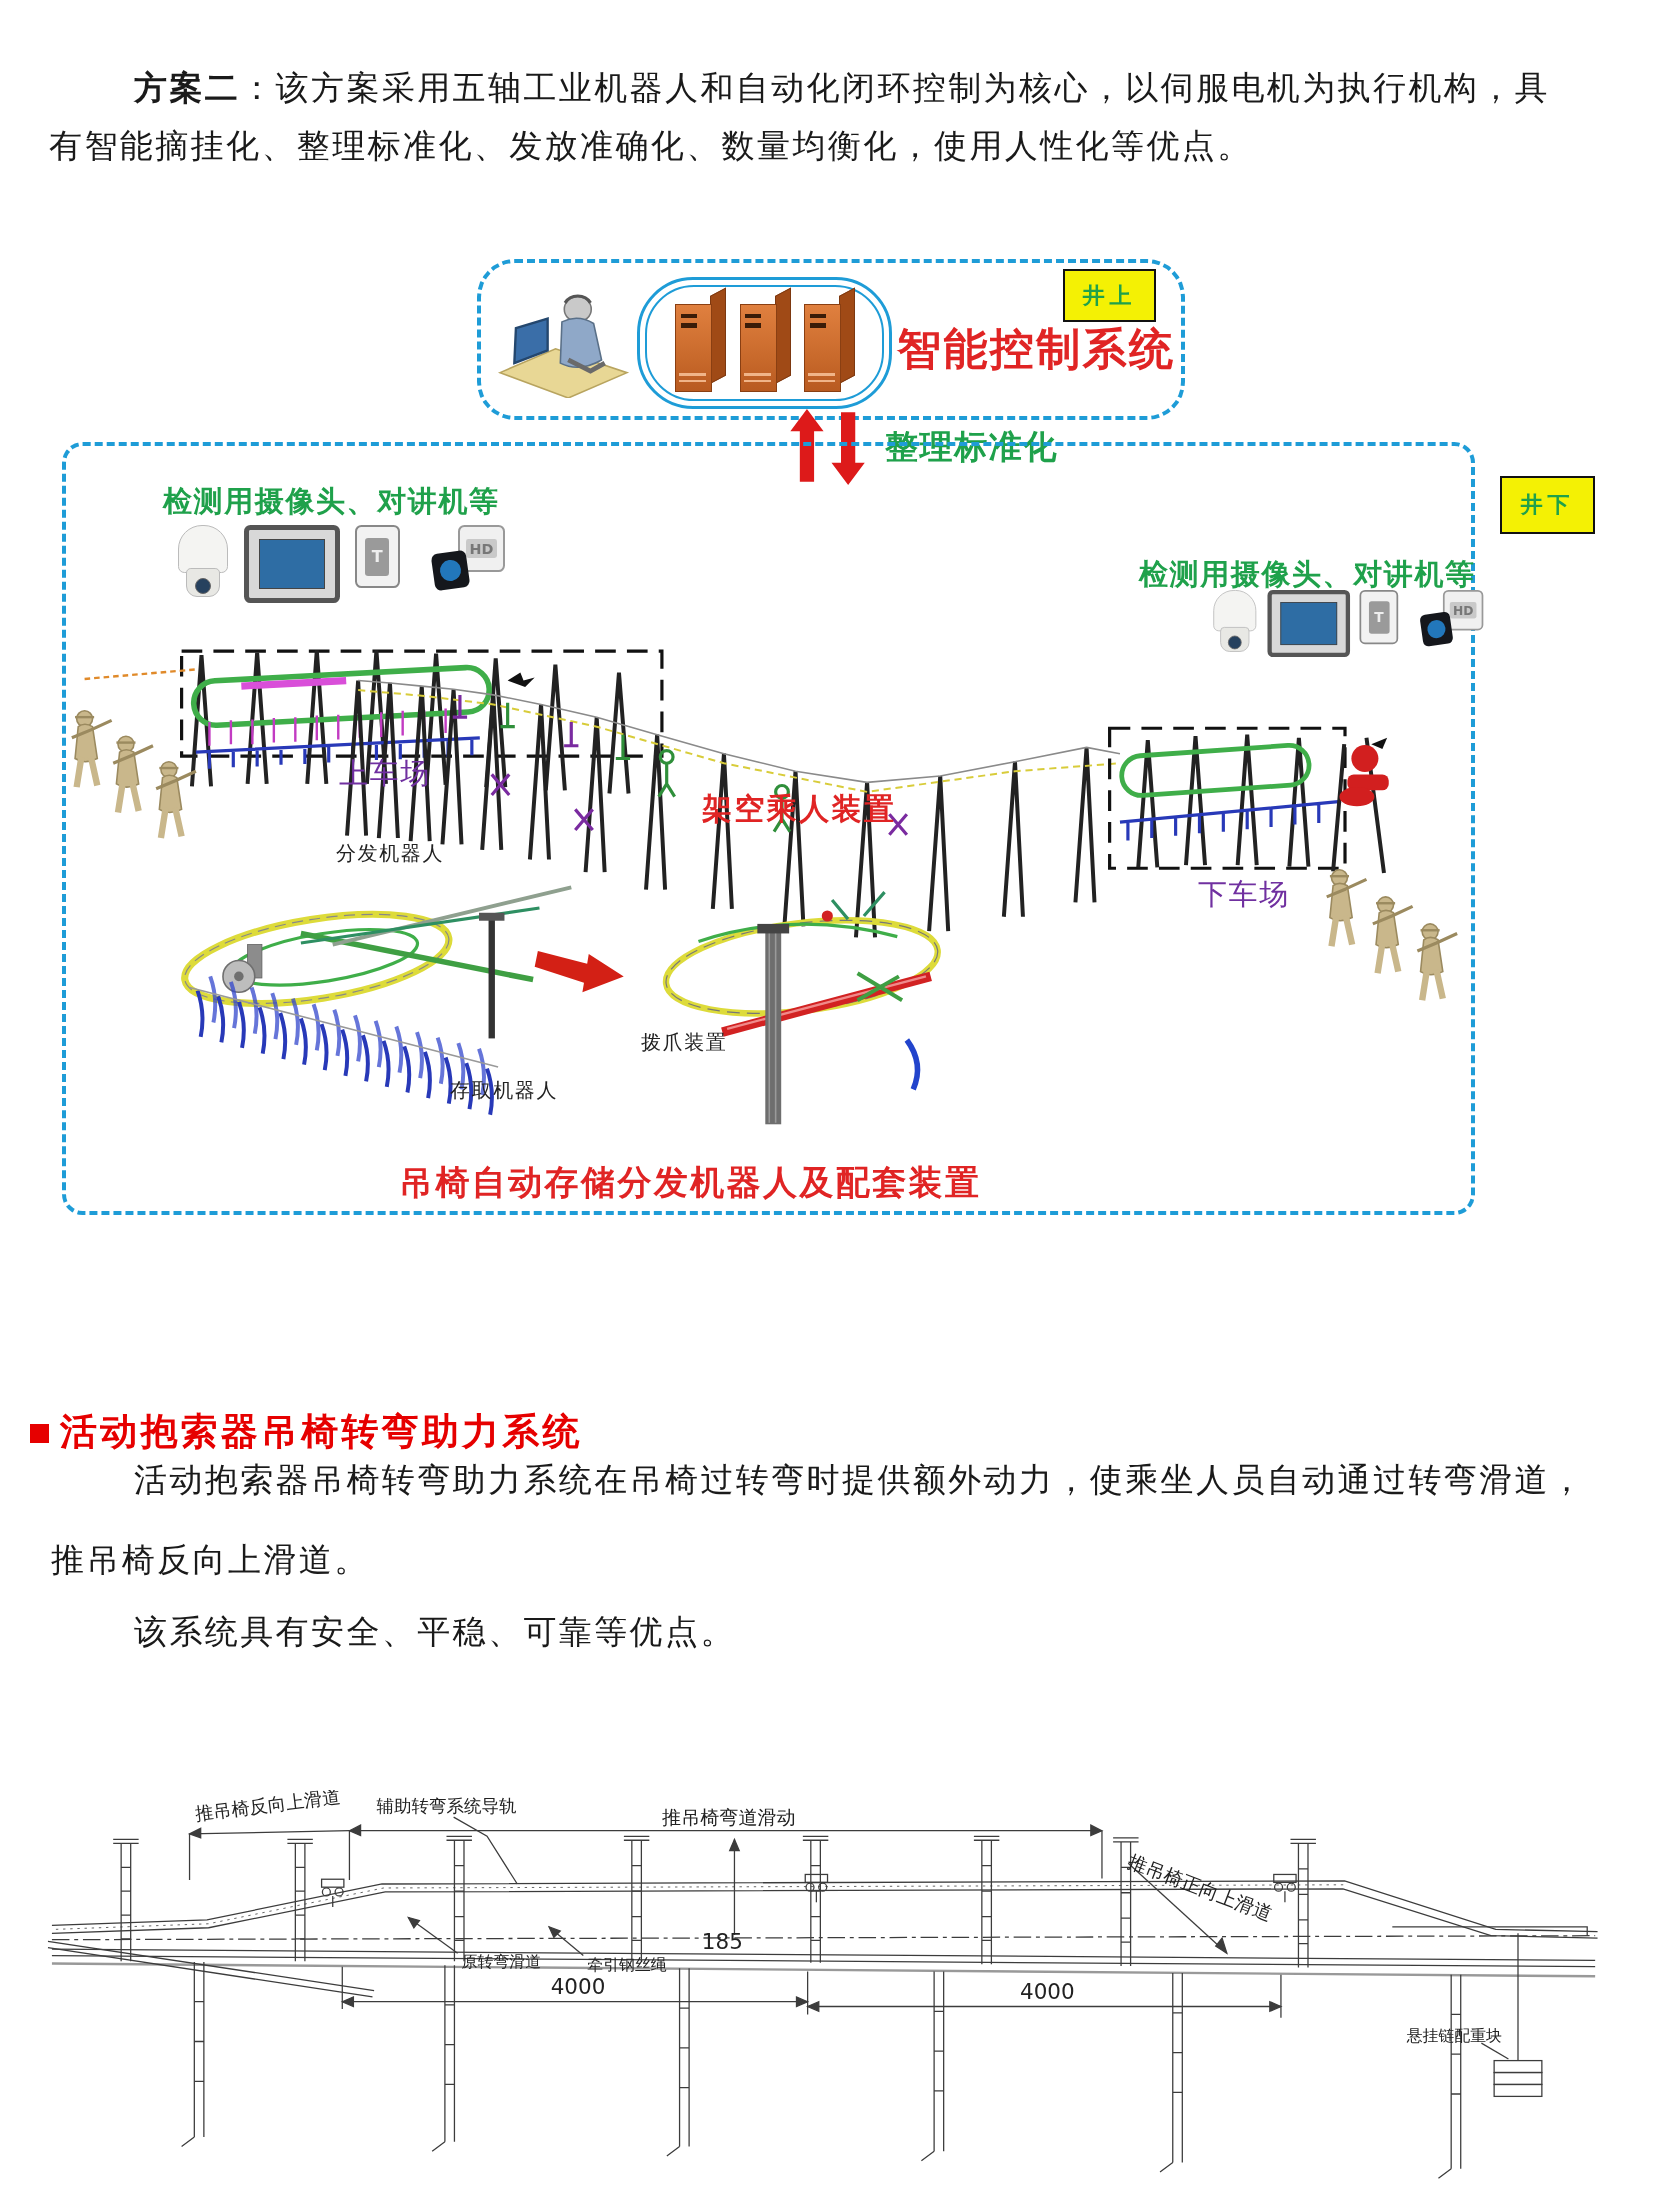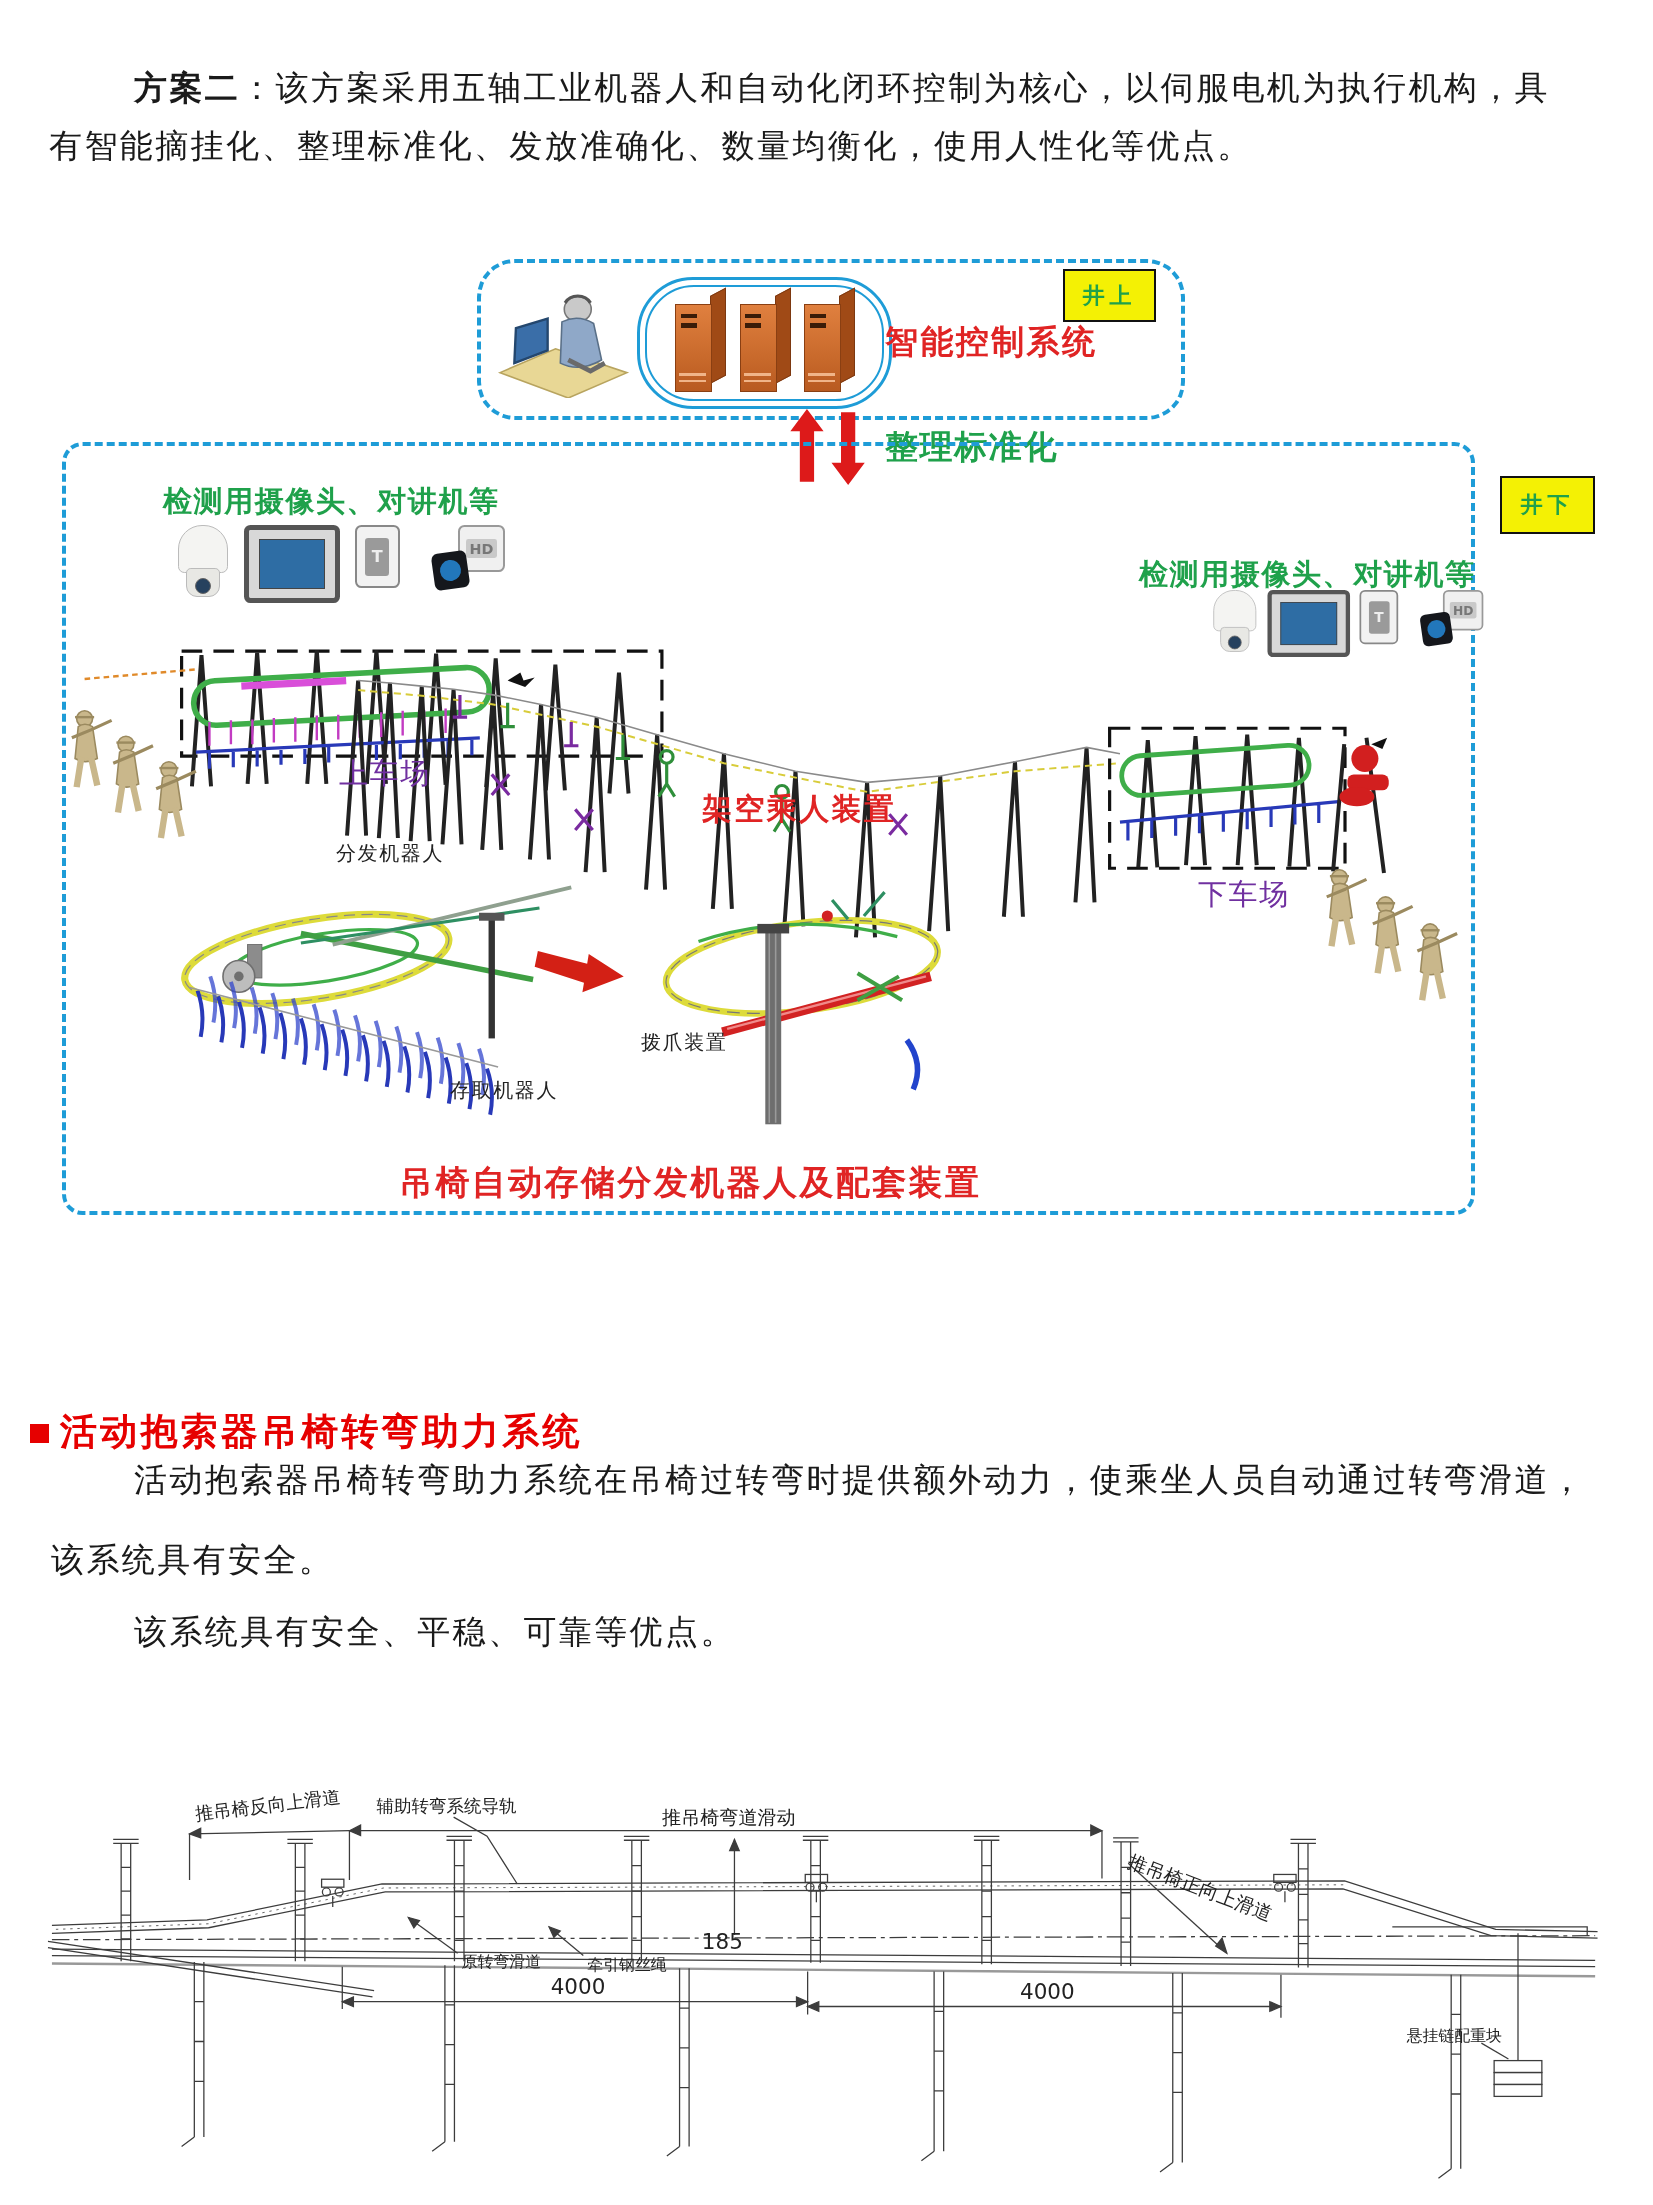--- a/index.html
+++ b/index.html
@@ -94,21 +94,21 @@
         <div class="server">
           <div class="side"></div>
             <div class="front"></div>
           <div class="slot" style="top:17.5px;"></div>
             <div class="slot" style="top:27px;"></div>
           <div class="stripe" style="bottom:8px;"></div>
             <div class="stripe" style="bottom:14.3px;"></div>
         </div>
       </div>
     </div>
-    <div class="abs red-label" style="left:404px;top:57px;font-size:33px;">智能控制系统</div>
+    <div class="abs red-label" style="left:416px;top:57px;font-size:44px;">智能控制系统</div>
     <div class="abs badge" style="left:582px;top:6.4px;width:89px;height:49px;">井上</div>
   </div>
 
   <svg class="abs" style="left:790px;top:409px;" width="83" height="76" viewBox="0 0 104 96">
     <polygon points="21,0 42,28 30,28 30,92 12,92 12,28 0,28" fill="var(--arrow_red)"></polygon>
     <polygon points="73,96 94,68 82,68 82,4 64,4 64,68 52,68" fill="var(--arrow_red)"></polygon>
   </svg>
   <div class="abs green-label" style="left:885px;top:425px;font-size:33px;">整理标准化</div>
 
   <div class="abs underground-box" style="left:62px;top:442px;width:1405px;height:765px;"></div>
@@ -272,21 +272,21 @@
   <div class="abs black-label" style="left:336px;top:840px;">分发机器人</div>
   <div class="abs purple-label" style="left:1198px;top:875px;">下车场</div>
   <div class="abs black-label" style="left:450px;top:1077px;">存取机器人</div>
   <div class="abs black-label" style="left:641px;top:1029px;">拨爪装置</div>
   <div class="abs red-label" style="left:399px;top:1160px;font-size:34px;">吊椅自动存储分发机器人及配套装置</div>
 
   <div class="abs heading-bullet" style="left:30px;top:1424px;"></div>
   <div class="abs heading-text" style="left:60px;top:1407px;">活动抱索器吊椅转弯助力系统</div>
 
   <div class="abs cn" style="left:134px;top:1460px;text-align:center;">活动抱索器吊椅转弯助力系统在吊椅过转弯时提供额外动力，使乘坐人员自动通过转弯滑道，</div>
-  <div class="abs cn" style="left:51px;top:1540px;">该系统具有安全。</div>
+  <div class="abs cn" style="left:51px;top:1540px;">推吊椅反向上滑道。</div>
   <div class="abs cn" style="left:134px;top:1612px;">该系统具有安全、平稳、可靠等优点。</div>
 
   <svg class="abs" style="left:40px;top:1790px;" width="1583" height="398" viewBox="0 0 1990 500">
     <g stroke="var(--cad_line)" stroke-width="1.6" fill="none">
 
       <path d="M15,170 L210,163 L430,118 L1640,114 L1830,175 L1958,178"></path>
       <path d="M15,180 L212,173 L434,128 L1638,124 L1824,183 L1958,186"></path>
       <path d="M20,175 L212,168 L432,123 L1639,119" stroke-dasharray="3 6" stroke-width="1"></path>
 
       <path d="M1700,172 H1945 v10"></path>

